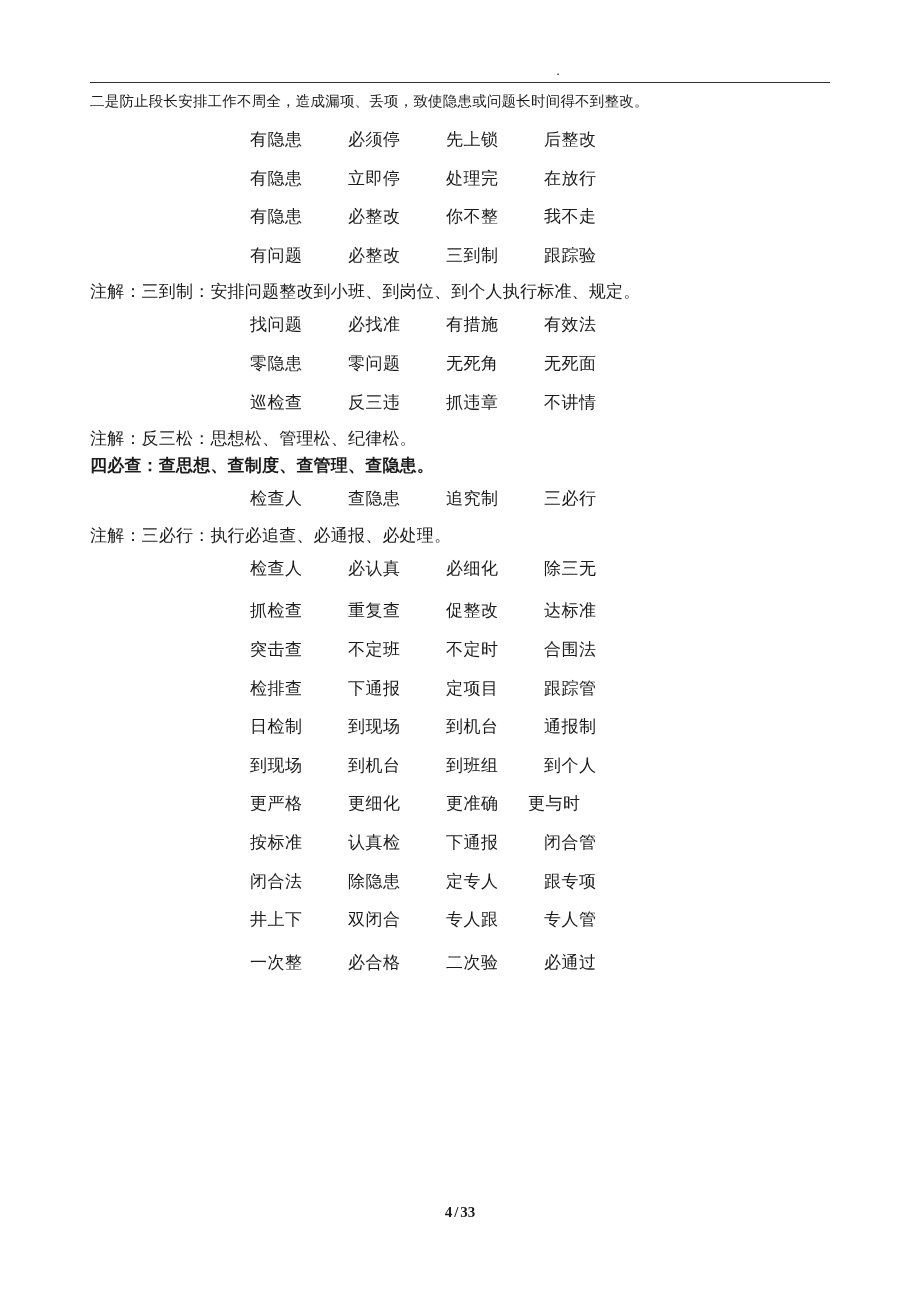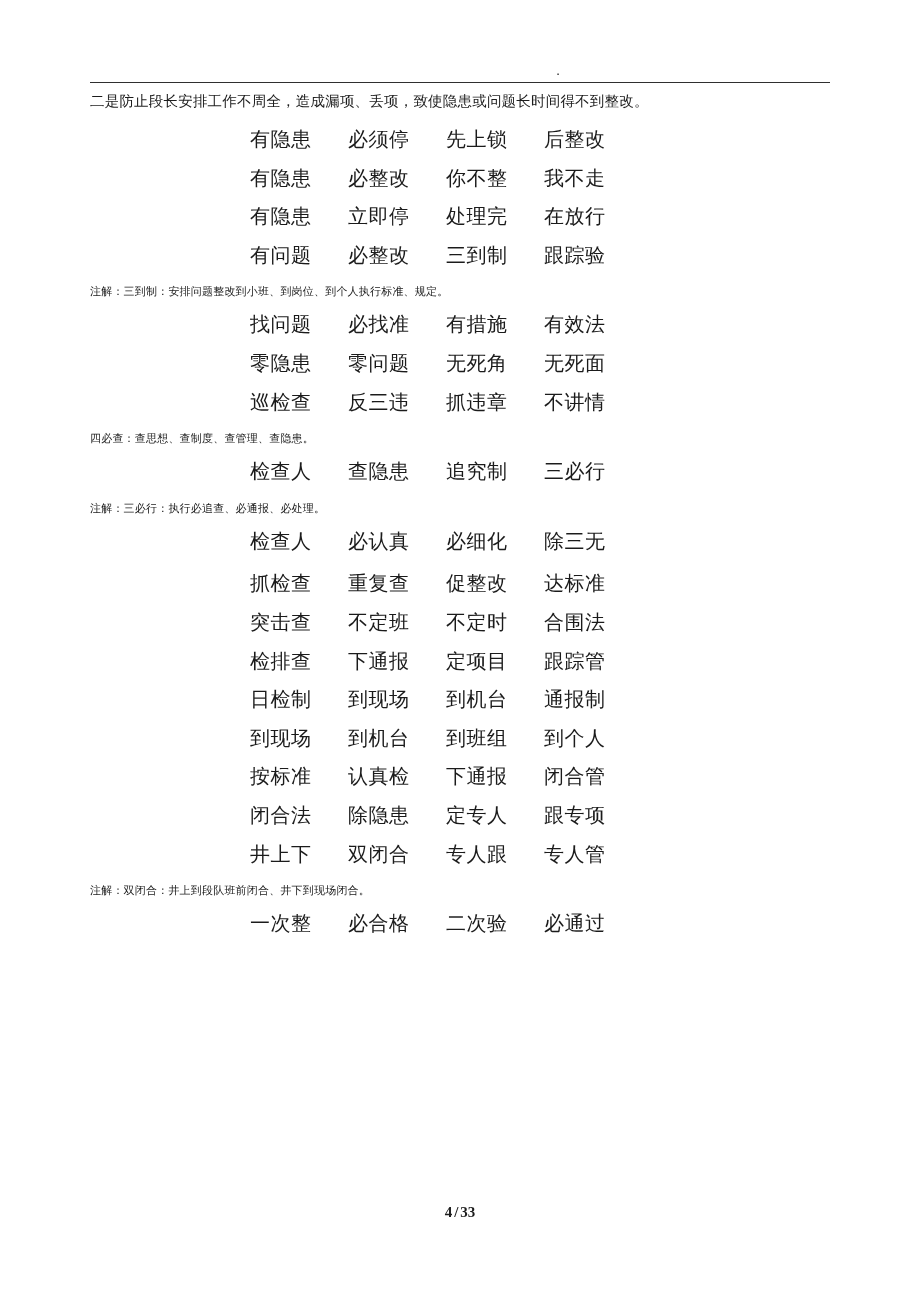--- a/index.html
+++ b/index.html
@@ -61,31 +61,32 @@
   .para {
     margin: 0;
     padding: 0 0 0 90px;
     font-size: 14.5px;
     line-height: 30px;
     letter-spacing: 0.2px;
     color: #1c1c1c;
     white-space: nowrap;
   }
   .para.tight {
-    font-size: 11px;
+    font-size: 17px;
     line-height: 27px;
   }
   .para.indent {
+    font-weight: bold;
   }
 
   
   .verse {
     display: block;
     padding-left: 250px;
-    font-size: 20px;
+    font-size: 17px;
     line-height: 38.6px;
     letter-spacing: 0.5px;
     color: #1b1b1b;
     white-space: nowrap;
   }
   .verse .cell {
     display: inline-block;
     width: 98px;
   }
   .verse .cell.last {
@@ -124,46 +125,47 @@
 
     <p class="para">二是防止段长安排工作不周全，造成漏项、丢项，致使隐患或问题长时间得不到整改。</p>
 
     <div class="spacer-xs"></div>
 
     <div>
       <div class="verse">
         <span class="cell">有隐患</span><span class="cell">必须停</span><span class="cell">先上锁</span><span class="cell last">后整改</span>
       </div>
       <div class="verse">
+        <span class="cell">有隐患</span><span class="cell">立即停</span><span class="cell">处理完</span><span class="cell last">在放行</span>
+      </div>
+      <div class="verse">
         <span class="cell">有隐患</span><span class="cell">必整改</span><span class="cell">你不整</span><span class="cell last">我不走</span>
       </div>
       <div class="verse">
-        <span class="cell">有隐患</span><span class="cell">立即停</span><span class="cell">处理完</span><span class="cell last">在放行</span>
-      </div>
-      <div class="verse">
         <span class="cell">有问题</span><span class="cell">必整改</span><span class="cell">三到制</span><span class="cell last">跟踪验</span>
       </div>
     </div>
 
     <div class="spacer-xs"></div>
     <p class="para tight">注解：三到制：安排问题整改到小班、到岗位、到个人执行标准、规定。</p>
 
     <div>
       <div class="verse">
         <span class="cell">找问题</span><span class="cell">必找准</span><span class="cell">有措施</span><span class="cell last">有效法</span>
       </div>
       <div class="verse">
         <span class="cell">零隐患</span><span class="cell">零问题</span><span class="cell">无死角</span><span class="cell last">无死面</span>
       </div>
       <div class="verse">
         <span class="cell">巡检查</span><span class="cell">反三违</span><span class="cell">抓违章</span><span class="cell last">不讲情</span>
       </div>
     </div>
 
     <div class="spacer-xs"></div>
+    <p class="para tight">注解：反三松：思想松、管理松、纪律松。</p>
     <p class="para tight indent">四必查：查思想、查制度、查管理、查隐患。</p>
 
     <div>
       <div class="verse">
         <span class="cell">检查人</span><span class="cell">查隐患</span><span class="cell">追究制</span><span class="cell last">三必行</span>
       </div>
     </div>
 
     <div class="spacer-xs"></div>
     <p class="para tight">注解：三必行：执行必追查、必通报、必处理。</p>
@@ -185,33 +187,35 @@
       </div>
       <div class="verse">
         <span class="cell">检排查</span><span class="cell">下通报</span><span class="cell">定项目</span><span class="cell last">跟踪管</span>
       </div>
       <div class="verse">
         <span class="cell">日检制</span><span class="cell">到现场</span><span class="cell">到机台</span><span class="cell last">通报制</span>
       </div>
       <div class="verse">
         <span class="cell">到现场</span><span class="cell">到机台</span><span class="cell">到班组</span><span class="cell last">到个人</span>
       </div>
+      <div class="verse narrow-gap">
+        <span class="cell">更严格</span><span class="cell">更细化</span><span class="cell col3">更准确</span><span class="cell last">更与时</span>
+      </div>
       <div class="verse">
         <span class="cell">按标准</span><span class="cell">认真检</span><span class="cell">下通报</span><span class="cell last">闭合管</span>
       </div>
       <div class="verse">
         <span class="cell">闭合法</span><span class="cell">除隐患</span><span class="cell">定专人</span><span class="cell last">跟专项</span>
       </div>
       <div class="verse">
         <span class="cell">井上下</span><span class="cell">双闭合</span><span class="cell">专人跟</span><span class="cell last">专人管</span>
       </div>
     </div>
 
     <div class="spacer-xs"></div>
-    <p class="para tight">注解：双闭合：井上到段队班前闭合、井下到现场闭合。</p>
 
     <div>
       <div class="verse">
         <span class="cell">一次整</span><span class="cell">必合格</span><span class="cell">二次验</span><span class="cell last">必通过</span>
       </div>
     </div>
 
   </div>
 
   <div class="footer">

